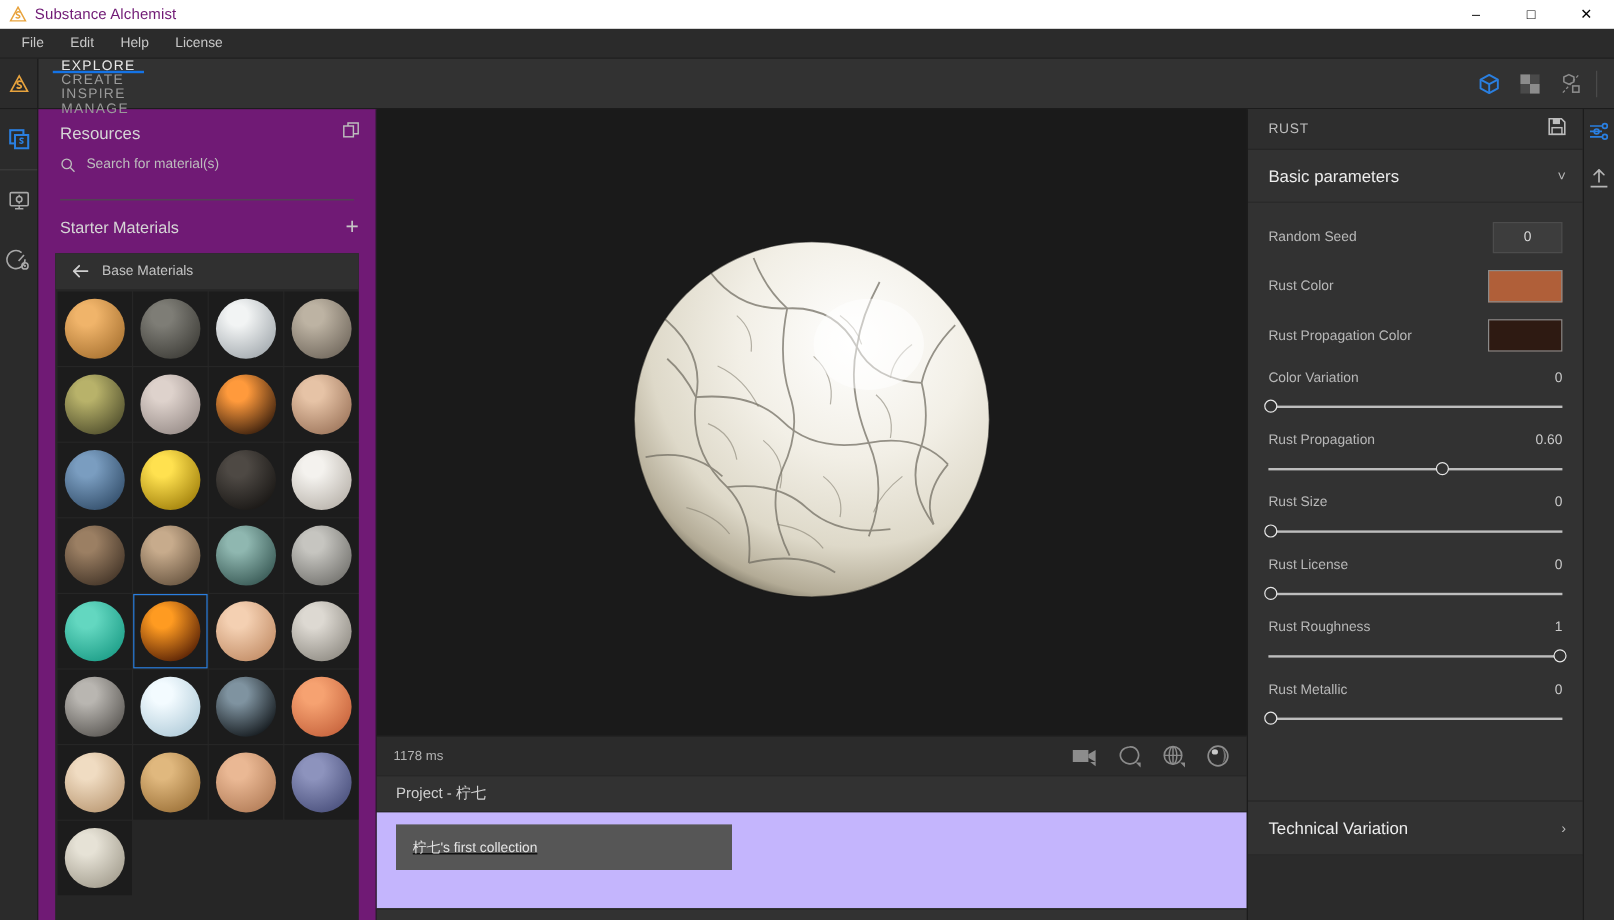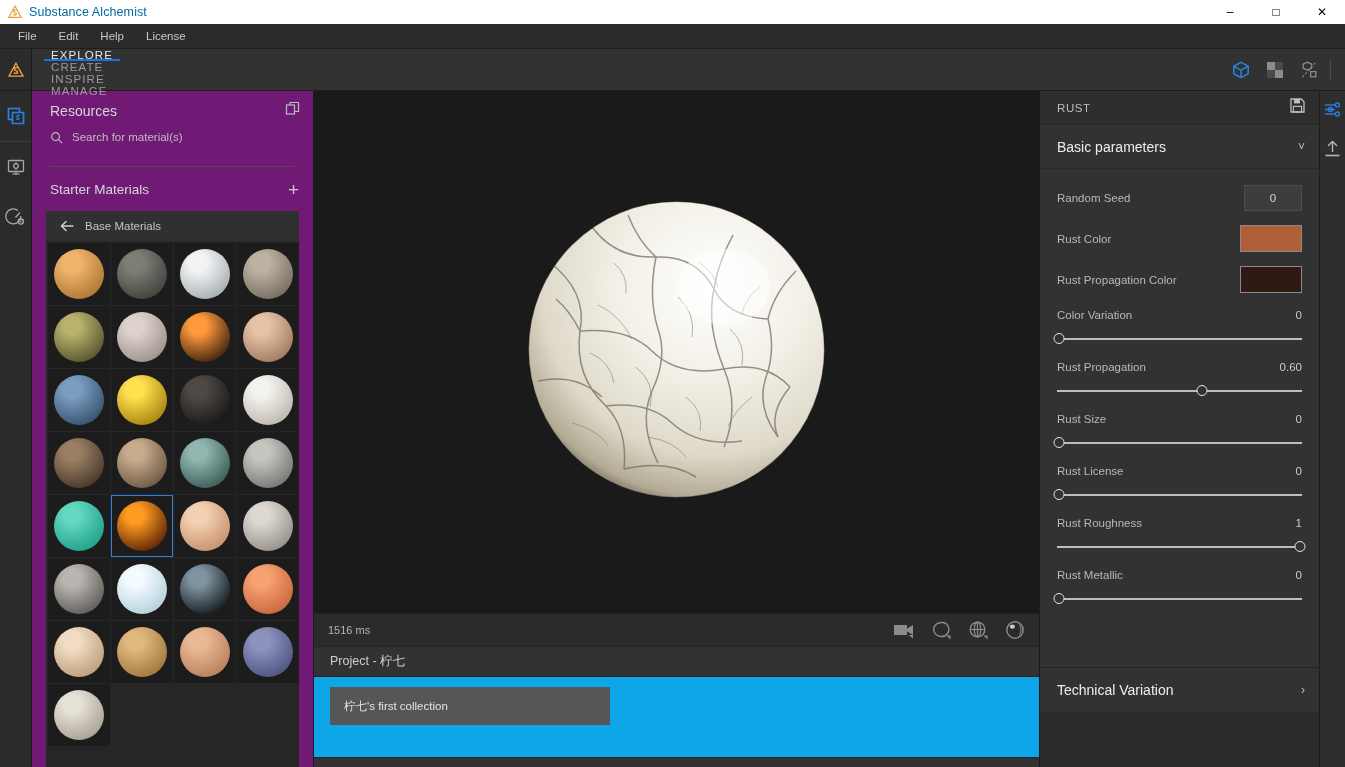--- a/index.html
+++ b/index.html
@@ -11,21 +11,21 @@
     -webkit-font-smoothing: antialiased;
   }
   body { display: flex; flex-direction: column; }
 
   
   .titlebar {
     height: 24px; background: #ffffff; flex: 0 0 24px;
     display: flex; align-items: center; position: relative;
   }
   .titlebar .app-ico { width: 16px; height: 16px; margin: 0 6px 0 7px; flex: 0 0 16px; }
-  .titlebar .app-title { font-size: 12.5px; color: #0369a1; letter-spacing: .1px; }
+  .titlebar .app-title { font-size: 12.5px; color: #701a75; letter-spacing: .1px; }
   .win-ctrl-group { position: absolute; right: 0; top: 0; height: 24px; display: flex; }
   .win-ctrl {
     width: 46px; height: 24px; display: flex; align-items: center; justify-content: center;
     color: #000; font-size: 12px; line-height: 1;
   }
 
   
   .menubar {
     height: 25px; flex: 0 0 25px; background: #2b2b2b;
     display: flex; align-items: center; padding-left: 7px;
@@ -136,21 +136,21 @@
   }
   .ms-label { font-size: 11px; color: #b4b4b4; }
   .vp-tools { margin-left: auto; display: flex; align-items: center; gap: 16px; }
   .vp-tool { cursor: default; display: flex; }
   .project-bar {
     height: 31px; flex: 0 0 31px; background: #323232; display: flex; align-items: center;
     padding: 0 0 0 16px; border-top: 1px solid #262626; border-bottom: 1px solid #262626;
   }
   .project-label { font-size: 12.5px; color: #cfcfcf; }
   .collections {
-    height: 80px; flex: 0 0 80px; background: #0ea5e9; padding: 10px 0 0 16px; display: flex;
+    height: 80px; flex: 0 0 80px; background: #c4b5fd; padding: 10px 0 0 16px; display: flex; text-decoration: underline;
   }
   .coll-card {
     width: 280px; height: 38px; background: #565656; display: flex; align-items: center;
     padding-left: 14px; cursor: default;
   }
   .coll-name { font-size: 11.5px; color: #e4e4e4; }
   .bottom-strip { flex: 0 0 10px; background: #323232; border-top: 1px solid #262626; }
 
   
   .params {
@@ -470,21 +470,21 @@
             <path d="M172 62 Q186 72 190 86"></path>
           </g>
           <ellipse cx="196" cy="86" rx="46" ry="38" fill="#ffffff" opacity="0.5"></ellipse>
           <path d="M148.5 .5 A148 148 0 0 1 148.5 296.5" fill="none" stroke="#000" stroke-width="0"></path>
           <circle cx="148.5" cy="148.5" r="148" fill="none" stroke="#0f0f0f" stroke-width="1.2" opacity="0.5"></circle>
         </svg>
       </div>
     </div>
 
     <div class="vp-bar">
-      <span class="ms-label">1516 ms</span>
+      <span class="ms-label">1178 ms</span>
       <div class="vp-tools">
         <span class="vp-tool">
           <svg width="22" height="17" viewBox="0 0 22 17">
             <rect x="1" y="3" width="13" height="10" fill="#8c8c8c"></rect>
             <path d="M14 6.5 L20 3 V13 L14 9.5 Z" fill="#8c8c8c"></path>
             <path d="M15.5 13 L20 13 L20 16.5 Z" fill="#8c8c8c"></path>
           </svg>
         </span>
         <span class="vp-tool">
           <svg width="21" height="21" viewBox="0 0 21 21">

